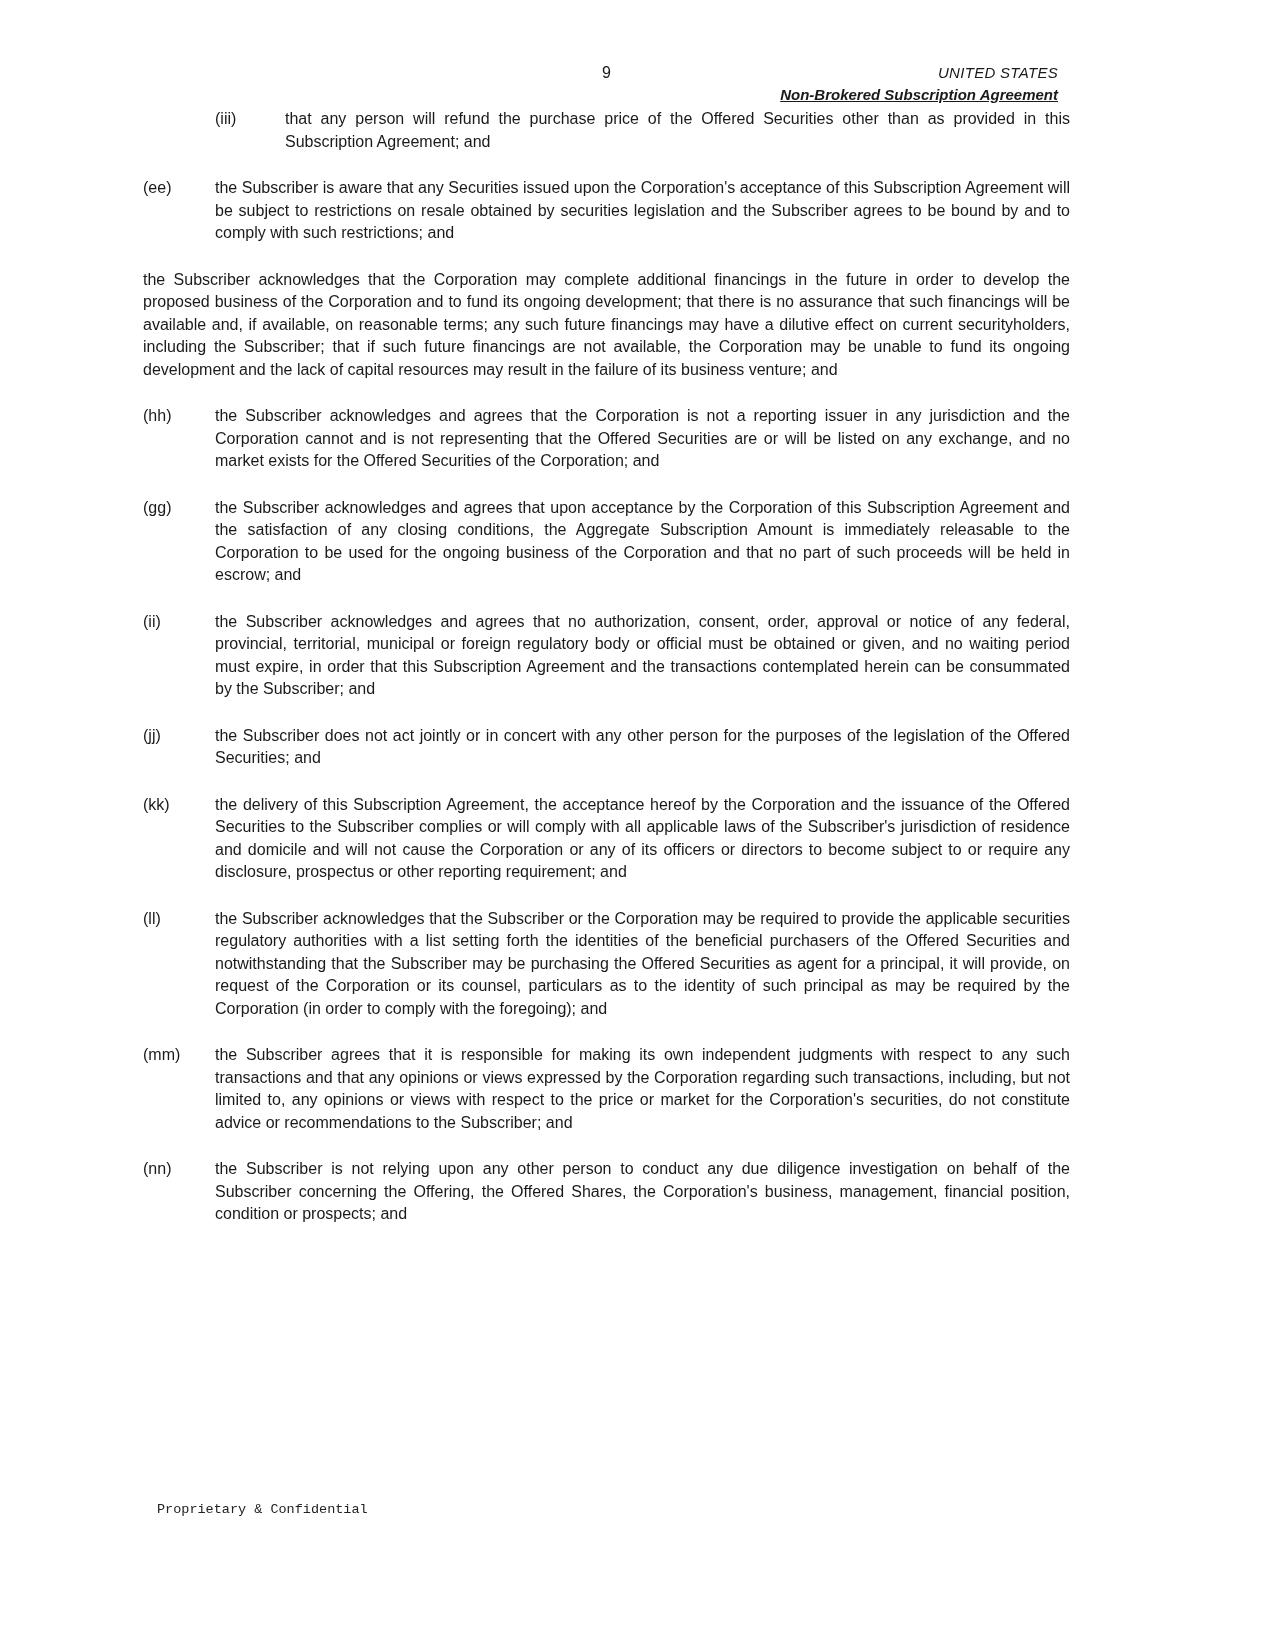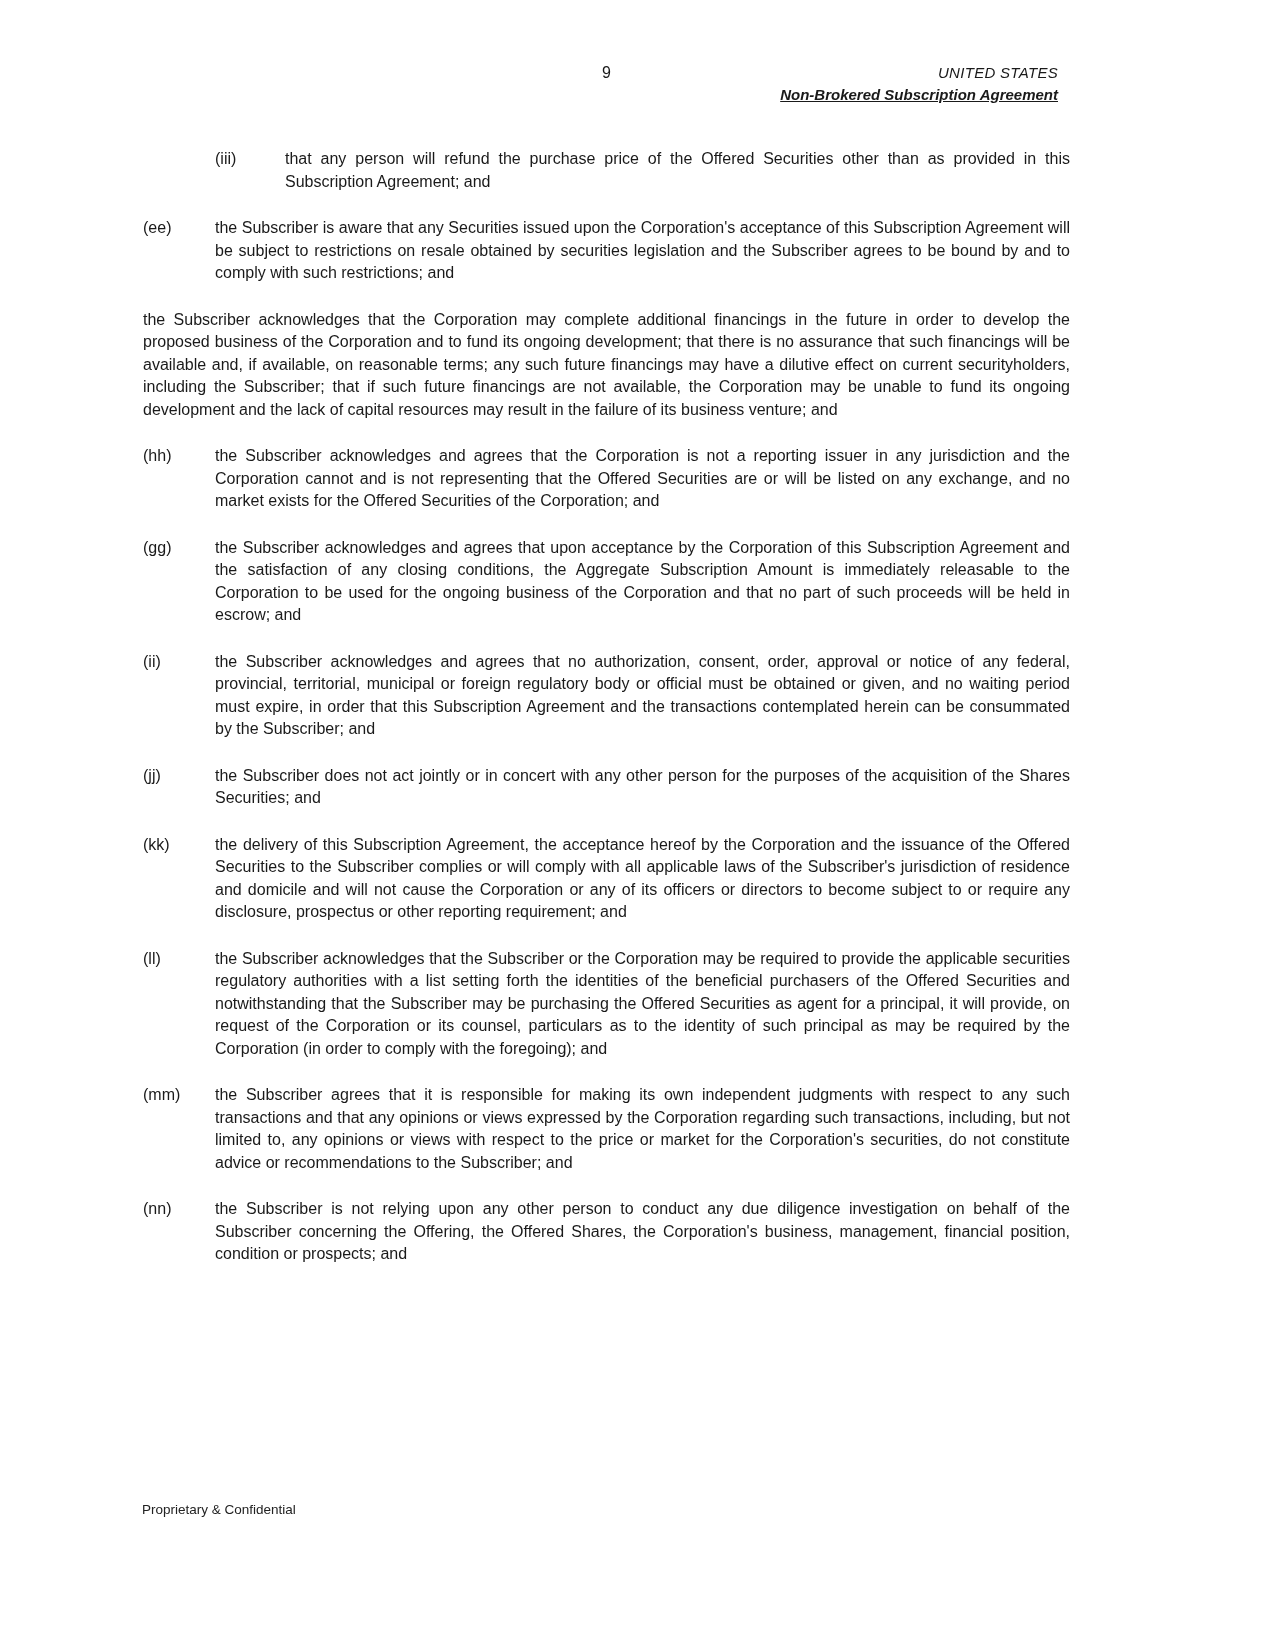--- a/index.html
+++ b/index.html
@@ -46,21 +46,20 @@
   }
   .header-doc-title {
     font-size: 15px;
     font-style: italic;
     font-weight: bold;
     color: #1a1a1a;
     text-decoration: underline;
   }
   
   .doc-body {
-    margin-top: 40px;
     font-size: 16px;
     line-height: 22.5px;
   }
   .clause {
     display: flex;
     margin-bottom: 24px;
   }
   .clause-label {
     flex: 0 0 72px;
     width: 72px;
@@ -72,24 +71,25 @@
   .subclause {
     margin-left: 72px;
   }
   .subclause .clause-label {
     flex: 0 0 70px;
     width: 70px;
   }
   
   .page-footer {
     position: absolute;
-    left: 142px;
+    left: 157px;
     top: 1502px;
     font-size: 13.5px;
     color: #222222;
+    font-family: Liberation Mono, monospace;
   }
 </style>
 </head>
 <body>
 
 <div class="page">
 
   <header class="page-header">
     <div class="page-number">9</div>
     <div class="header-right">
@@ -124,21 +124,21 @@
       <p class="clause-text">the Subscriber acknowledges and agrees that upon acceptance by the Corporation of this Subscription Agreement and the satisfaction of any closing conditions, the Aggregate Subscription Amount is immediately releasable to the Corporation to be used for the ongoing business of the Corporation and that no part of such proceeds will be held in escrow; and</p>
     </div>
 
     <div class="clause">
       <span class="clause-label">(ii)</span>
       <p class="clause-text">the Subscriber acknowledges and agrees that no authorization, consent, order, approval or notice of any federal, provincial, territorial, municipal or foreign regulatory body or official must be obtained or given, and no waiting period must expire, in order that this Subscription Agreement and the transactions contemplated herein can be consummated by the Subscriber; and</p>
     </div>
 
     <div class="clause">
       <span class="clause-label">(jj)</span>
-      <p class="clause-text">the Subscriber does not act jointly or in concert with any other person for the purposes of the acquisition of the Shares Securities; and</p>
+      <p class="clause-text">the Subscriber does not act jointly or in concert with any other person for the purposes of the legislation of the Offered Securities; and</p>
     </div>
 
     <div class="clause">
       <span class="clause-label">(kk)</span>
       <p class="clause-text">the delivery of this Subscription Agreement, the acceptance hereof by the Corporation and the issuance of the Offered Securities to the Subscriber complies or will comply with all applicable laws of the Subscriber's jurisdiction of residence and domicile and will not cause the Corporation or any of its officers or directors to become subject to or require any disclosure, prospectus or other reporting requirement; and</p>
     </div>
 
     <div class="clause">
       <span class="clause-label">(ll)</span>
       <p class="clause-text">the Subscriber acknowledges that the Subscriber or the Corporation may be required to provide the applicable securities regulatory authorities with a list setting forth the identities of the beneficial purchasers of the Offered Securities and notwithstanding that the Subscriber may be purchasing the Offered Securities as agent for a principal, it will provide, on request of the Corporation or its counsel, particulars as to the identity of such principal as may be required by the Corporation (in order to comply with the foregoing); and</p>

